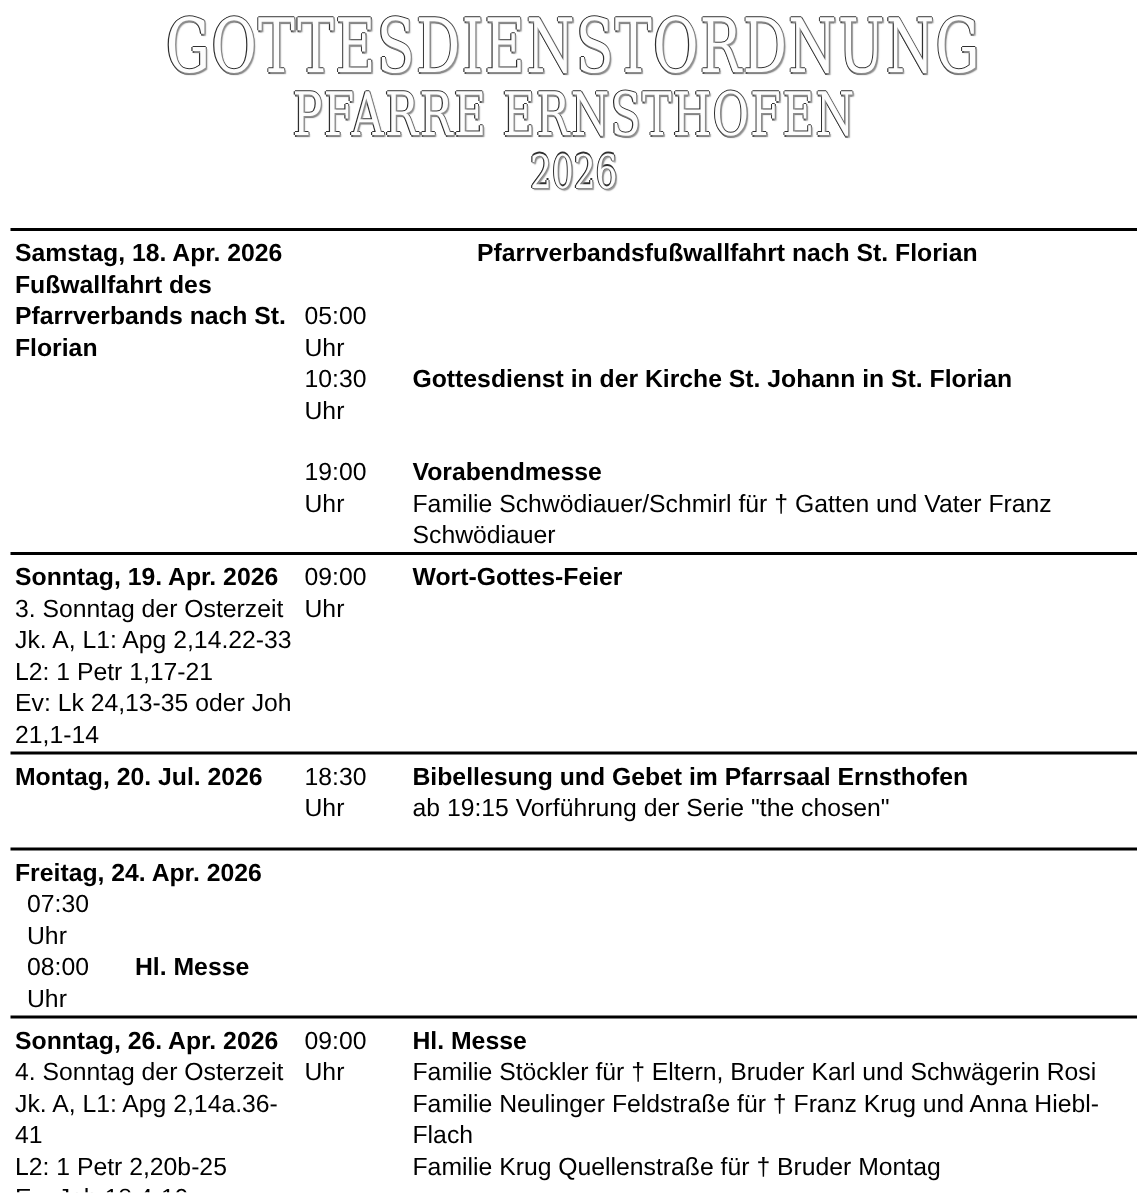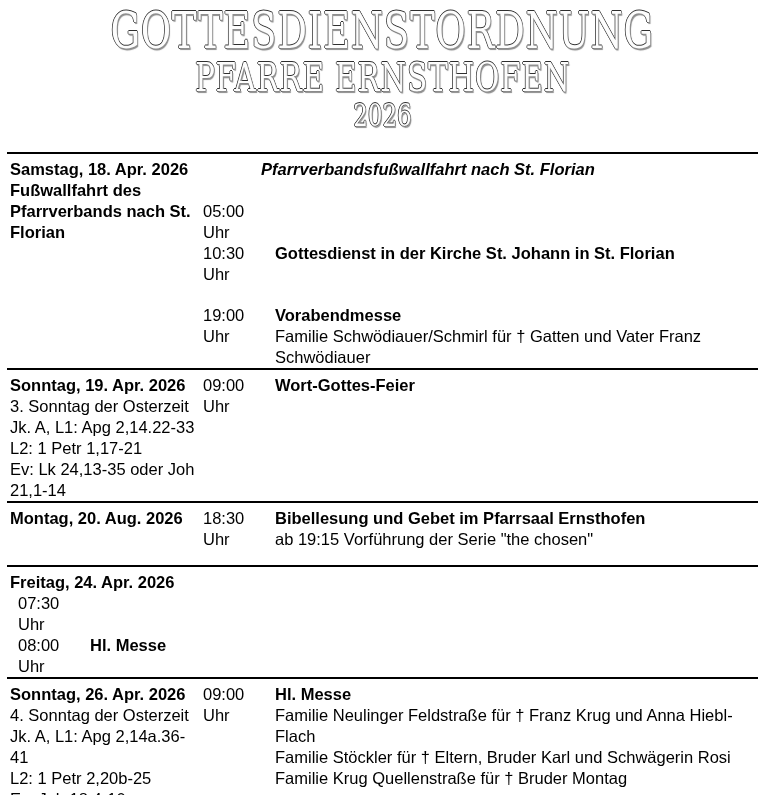--- a/index.html
+++ b/index.html
@@ -57,21 +57,21 @@
   .s4 { min-height: 88px; flex-direction: column; }
   .s5 { min-height: 160px; }
 
   .col-date { width: 185px; flex-shrink: 0; }
   .col-events { flex: 1; min-width: 0; margin-left: 8px; padding-right: 4px; }
 
   .date { font-weight: bold; white-space: nowrap; }
   .note-bold { font-weight: bold; }
   .note { font-weight: normal; }
 
-  .banner { font-weight: bold; font-style: italic; margin-left: 58px; }
+  .banner { font-weight: bold; margin-left: 115px; }
 
   .row { display: flex; align-items: flex-start; }
   .time { width: 72px; flex-shrink: 0; font-weight: normal; }
   .desc { flex: 1; min-width: 0; }
   .etitle { font-weight: bold; }
   .eloc { font-weight: bold; margin-top: 24px; }
   .detail { font-weight: normal; }
 
   .sp21 { height: 21px; }
   .sp20 { height: 20px; }
@@ -130,21 +130,21 @@
     <div class="col-events">
       <div class="row">
         <span class="time">09:00 Uhr</span>
         <span class="desc etitle">Wort-Gottes-Feier</span>
       </div>
     </div>
   </div>
 
   <div class="section s3">
     <div class="col-date">
-      <div class="date">Montag, 20. Aug. 2026</div>
+      <div class="date">Montag, 20. Jul. 2026</div>
     </div>
     <div class="col-events">
       <div class="row">
         <span class="time">18:30 Uhr</span>
         <span class="desc">
           <span class="etitle">Bibellesung und Gebet</span>
           <span class="eloc">im Pfarrsaal Ernsthofen</span>
           <span class="detail" style="display:block">ab 19:15 Vorführung der Serie "the chosen"</span>
         </span>
       </div>
@@ -173,21 +173,21 @@
       <div class="note">Jk. A, L1: Apg 2,14a.36-41</div>
       <div class="note">L2: 1 Petr 2,20b-25</div>
       <div class="note">Ev: Joh 18,4-10</div>
       <div class="note-bold">Kollekte: Diözesane Priesterausbildung</div>
     </div>
     <div class="col-events">
       <div class="row">
         <span class="time">09:00 Uhr</span>
         <span class="desc">
           <span class="etitle">Hl. Messe</span>
+          <span class="detail" style="display:block">Familie Stöckler für † Eltern, Bruder Karl und Schwägerin Rosi</span>
           <span class="detail" style="display:block">Familie Neulinger Feldstraße für † Franz Krug und Anna Hiebl-Flach</span>
-          <span class="detail" style="display:block">Familie Stöckler für † Eltern, Bruder Karl und Schwägerin Rosi</span>
           <span class="detail" style="display:block">Familie Krug Quellenstraße für † Bruder Montag</span>
         </span>
       </div>
     </div>
   </div>
 
 </div>
 
 </body></html>

